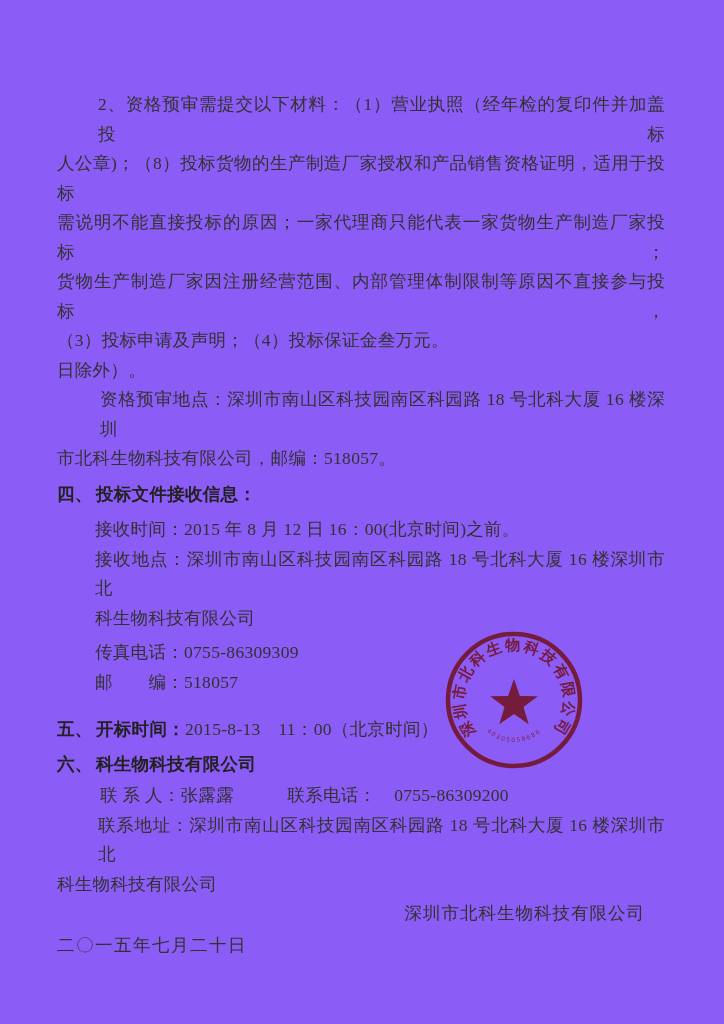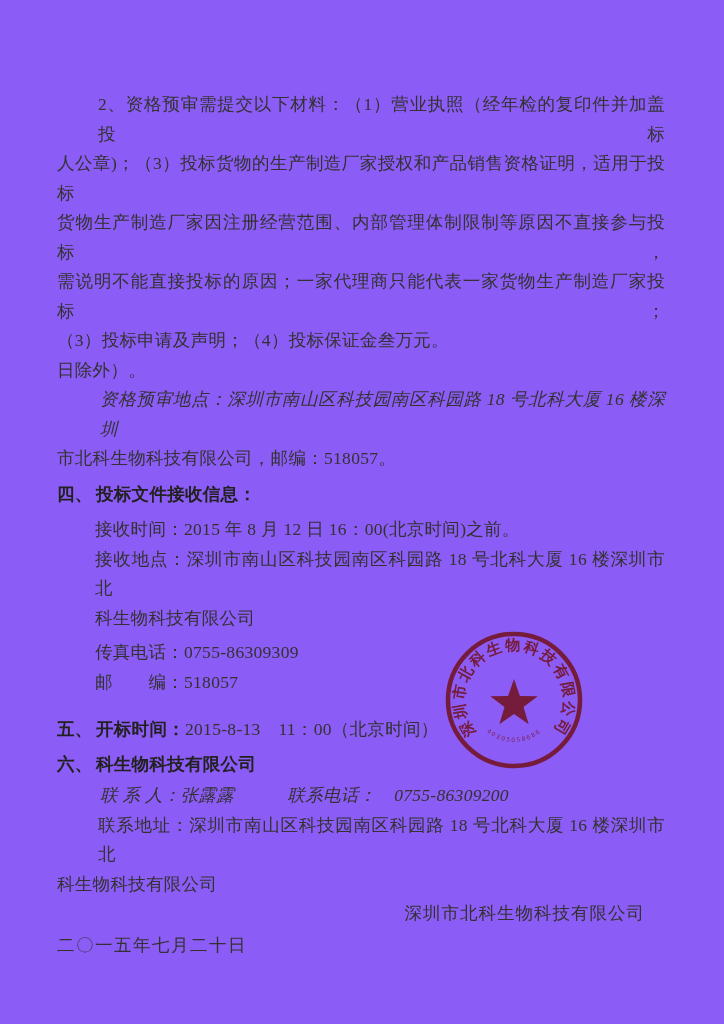--- a/index.html
+++ b/index.html
@@ -19,21 +19,21 @@
     line-height: 29.5px;
     white-space: nowrap;
     letter-spacing: 0.3px;
   }
   .just {
     white-space: normal;
     text-align: justify;
     text-align-last: justify;
   }
   .ind-41 { padding-left: 41px; }
-  .ind-43 { padding-left: 43px; font-style: italic; }
+  .ind-43 { padding-left: 43px; }
   .ind-38 { padding-left: 38px; }
   .heading { font-weight: bold; color: #222120; }
   .sec-num { display: inline-block; width: 39px; }
   .mt4  { margin-top: 4px; }
   .mt5  { margin-top: 5px; }
   .mt6  { margin-top: 6px; }
   .mt2  { margin-top: 18px; }
   .mt10 { margin-top: 2px; }
   .reg { font-weight: normal; color: #333230; }
   .sig-company {
@@ -72,23 +72,23 @@
     letter-spacing: 1.6px;
     opacity: 0.85;
   }
 </style>
 </head>
 <body>
 
 <div class="page">
 
   <div class="line just ind-41">2、资格预审需提交以下材料：（1）营业执照（经年检的复印件并加盖投标</div>
-  <div class="line just">人公章)；（3）投标货物的生产制造厂家授权和产品销售资格证明，适用于投标</div>
+  <div class="line just">人公章)；（8）投标货物的生产制造厂家授权和产品销售资格证明，适用于投标</div>
+  <div class="line just">需说明不能直接投标的原因；一家代理商只能代表一家货物生产制造厂家投标；</div>
   <div class="line just">货物生产制造厂家因注册经营范围、内部管理体制限制等原因不直接参与投标，</div>
-  <div class="line just">需说明不能直接投标的原因；一家代理商只能代表一家货物生产制造厂家投标；</div>
   <div class="line">（3）投标申请及声明；（4）投标保证金叁万元。</div>
 
   <div class="line">日除外）。</div>
 
   <div class="line just ind-43">资格预审地点：深圳市南山区科技园南区科园路 18 号北科大厦 16 楼深圳</div>
   <div class="line">市北科生物科技有限公司，邮编：518057。</div>
 
   <div class="line heading mt6">
     <span class="sec-num">四、</span><span>投标文件接收信息：</span>
   </div>

